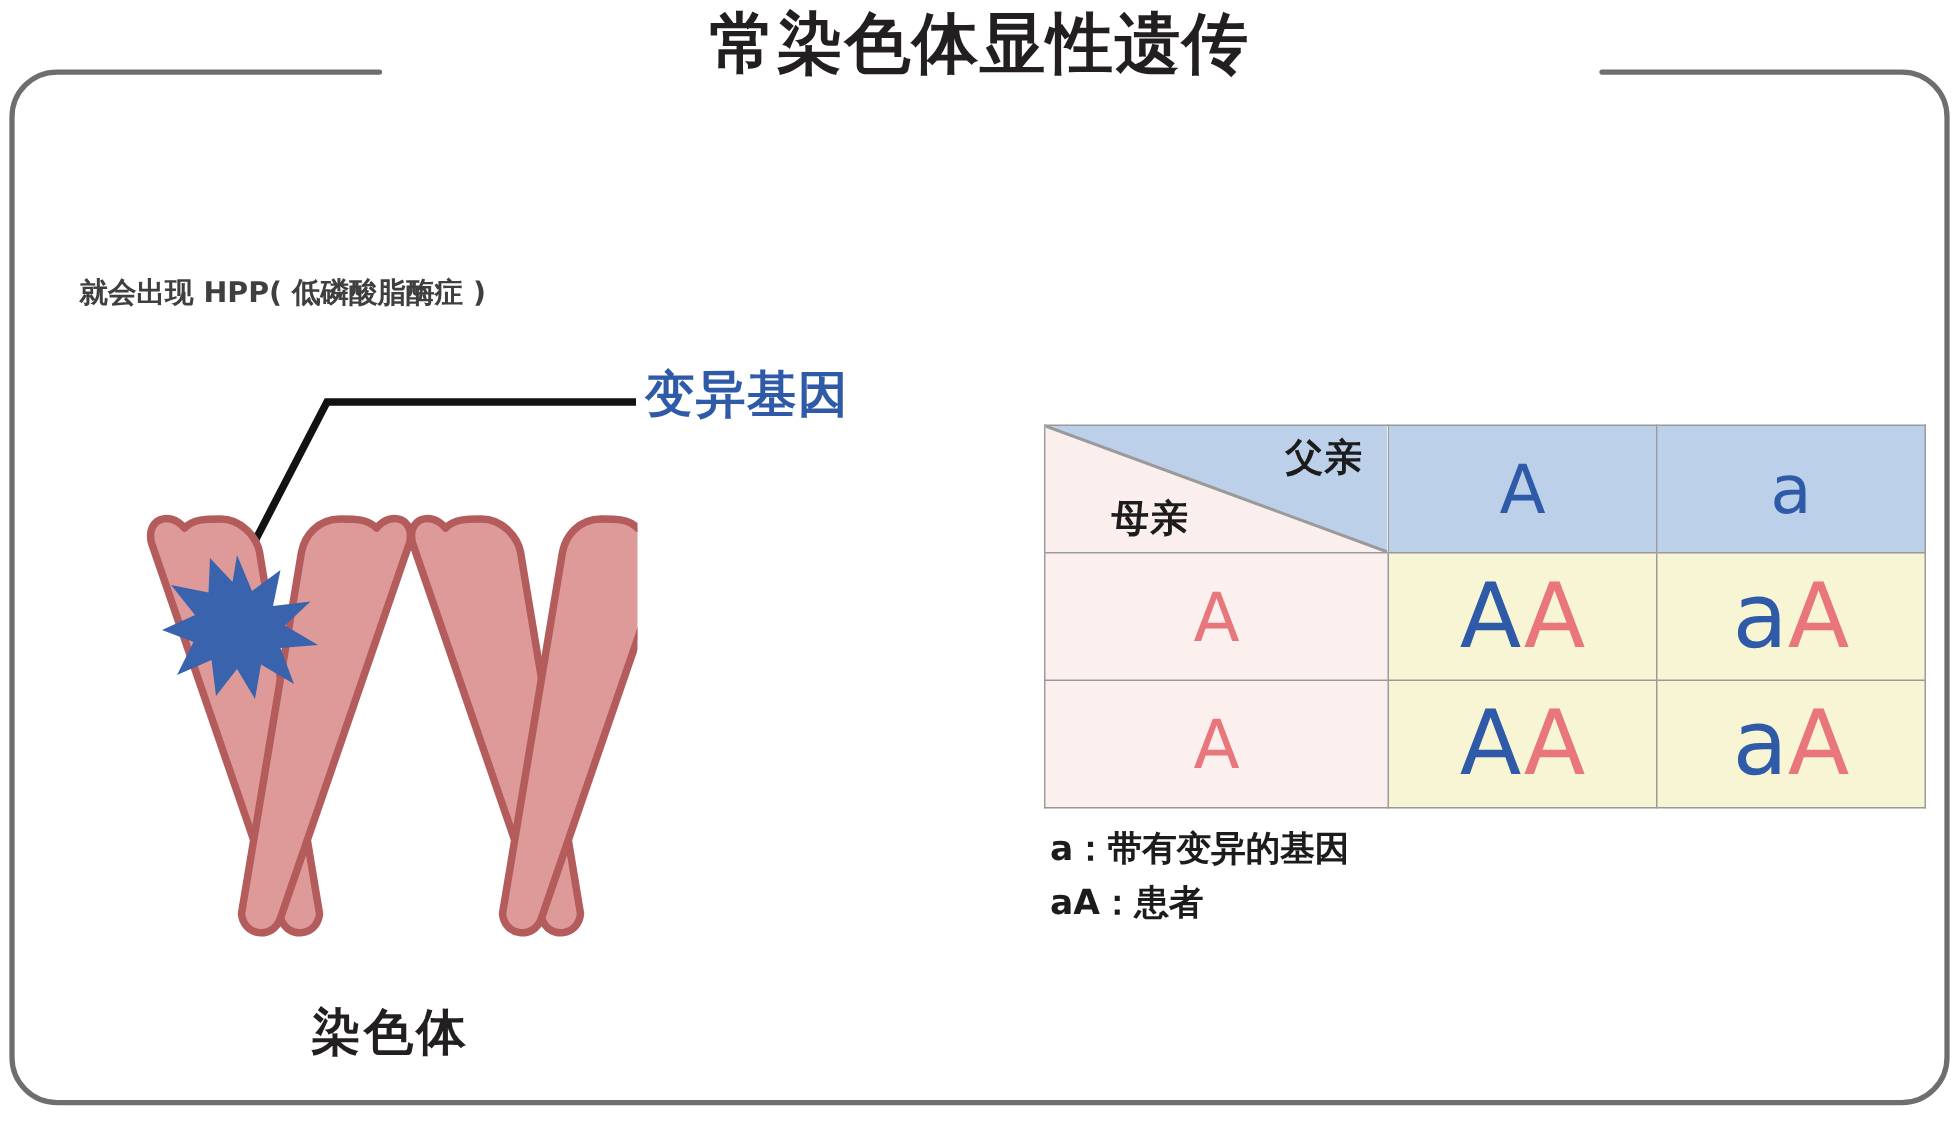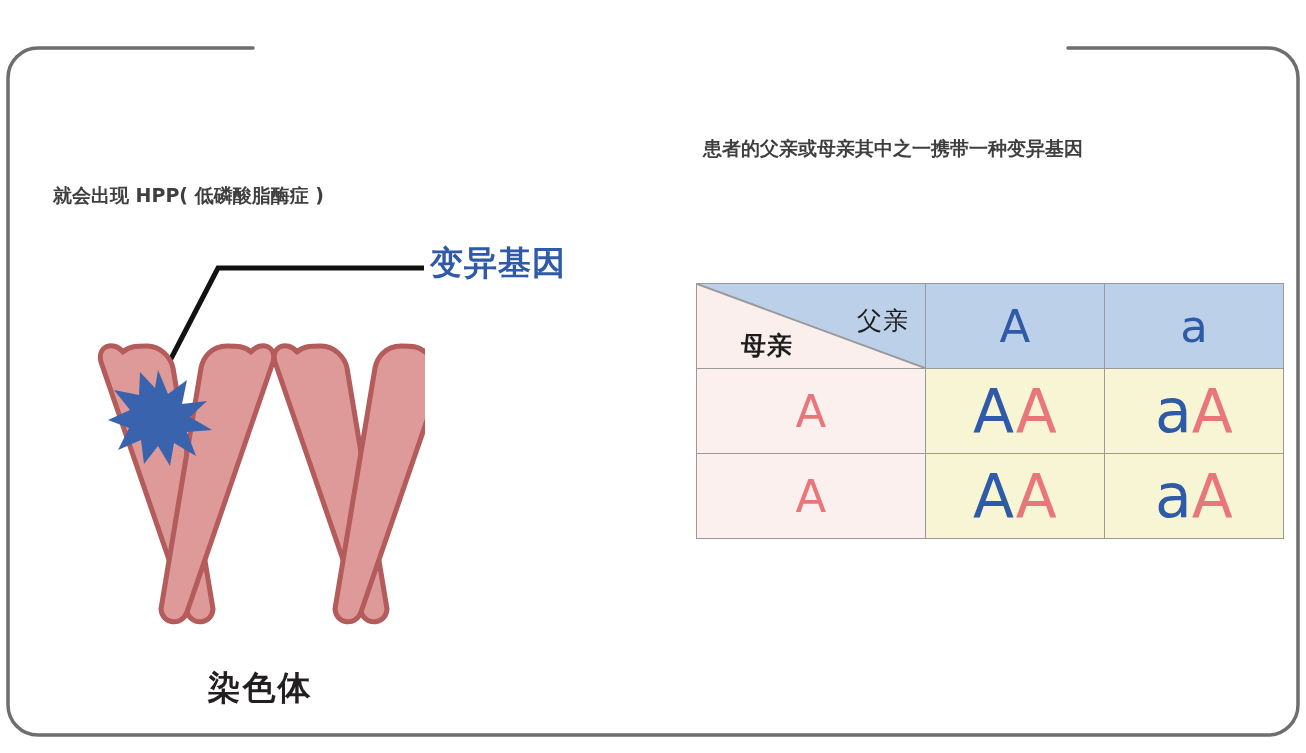--- a/index.html
+++ b/index.html
@@ -131,24 +131,23 @@
   .corner-svg {
     position: absolute;
     left: 0; top: 0;
     width: 100%; height: 100%;
   }
   .corner-father {
     position: absolute;
     right: 16px;
     top: 4px;
     font-size: 25px;
-    font-weight: 400;
+    font-weight: 700;
     color: #1c1c1c;
     letter-spacing: 1px;
-    margin-top: 16px;
   }
   .corner-mother {
     position: absolute;
     left: 44px;
     bottom: 6px;
     font-size: 25px;
     font-weight: 700;
     color: #1c1c1c;
     letter-spacing: 1px;
     margin-top: 23px;
@@ -190,23 +189,23 @@
 </head>
 <body>
 
 <div id="page">
 
   <svg class="frame-svg" viewBox="0 0 1306 753">
 
     <path d="M 253 48 L 38 48 A 30 30 0 0 0 8 78 L 8 705 A 30 30 0 0 0 38 735 L 1268 735 A 30 30 0 0 0 1298 705 L 1298 78 A 30 30 0 0 0 1268 48 L 1068 48" fill="none" stroke="#6e6e6e" stroke-width="3.5" stroke-linecap="round"></path>
   </svg>
 
+  <div class="title">常染色体显性遗传</div>
 
   <div class="para para-left-2">就会出现 HPP( 低磷酸脂酶症 )</div>
-  <div class="para para-right-1">患者的父亲或母亲其中之一携带一种变异基因</div>
 
   <svg class="leader-svg" viewBox="0 0 290 140">
     <path d="M 12 136 L 68 28 L 274 28" fill="none" stroke="#121212" stroke-width="5" stroke-linecap="butt" stroke-linejoin="miter"></path>
   </svg>
   <div class="callout-label">变异基因</div>
 
   <svg class="chromo-svg" viewBox="0 0 330 310">
     <g fill="#dd9a99" stroke="#b45b5b" stroke-width="5" stroke-linejoin="round" stroke-linecap="round">
 
       <path d="M 24 22 C 14 10 -2 16 2 32 L 88 282 C 93 297 113 294 114 279 L 74 38 C 72 28 62 16 48 16 C 38 16 30 16 24 22 Z" transform="translate(4,0)"></path>
@@ -244,14 +243,18 @@
         <td class="offspring col-g"><span class="gene-f">a</span><span class="gene-m">A</span></td>
       </tr>
       <tr>
         <td class="mother-allele col-parent">A</td>
         <td class="offspring col-g"><span class="gene-f">A</span><span class="gene-m">A</span></td>
         <td class="offspring col-g"><span class="gene-f">a</span><span class="gene-m">A</span></td>
       </tr>
     </tbody>
   </table>
 
+  <div class="legend">
+    <div>a：带有变异的基因</div>
+    <div>aA：患者</div>
+  </div>
 
 </div>
 
 </body></html>

